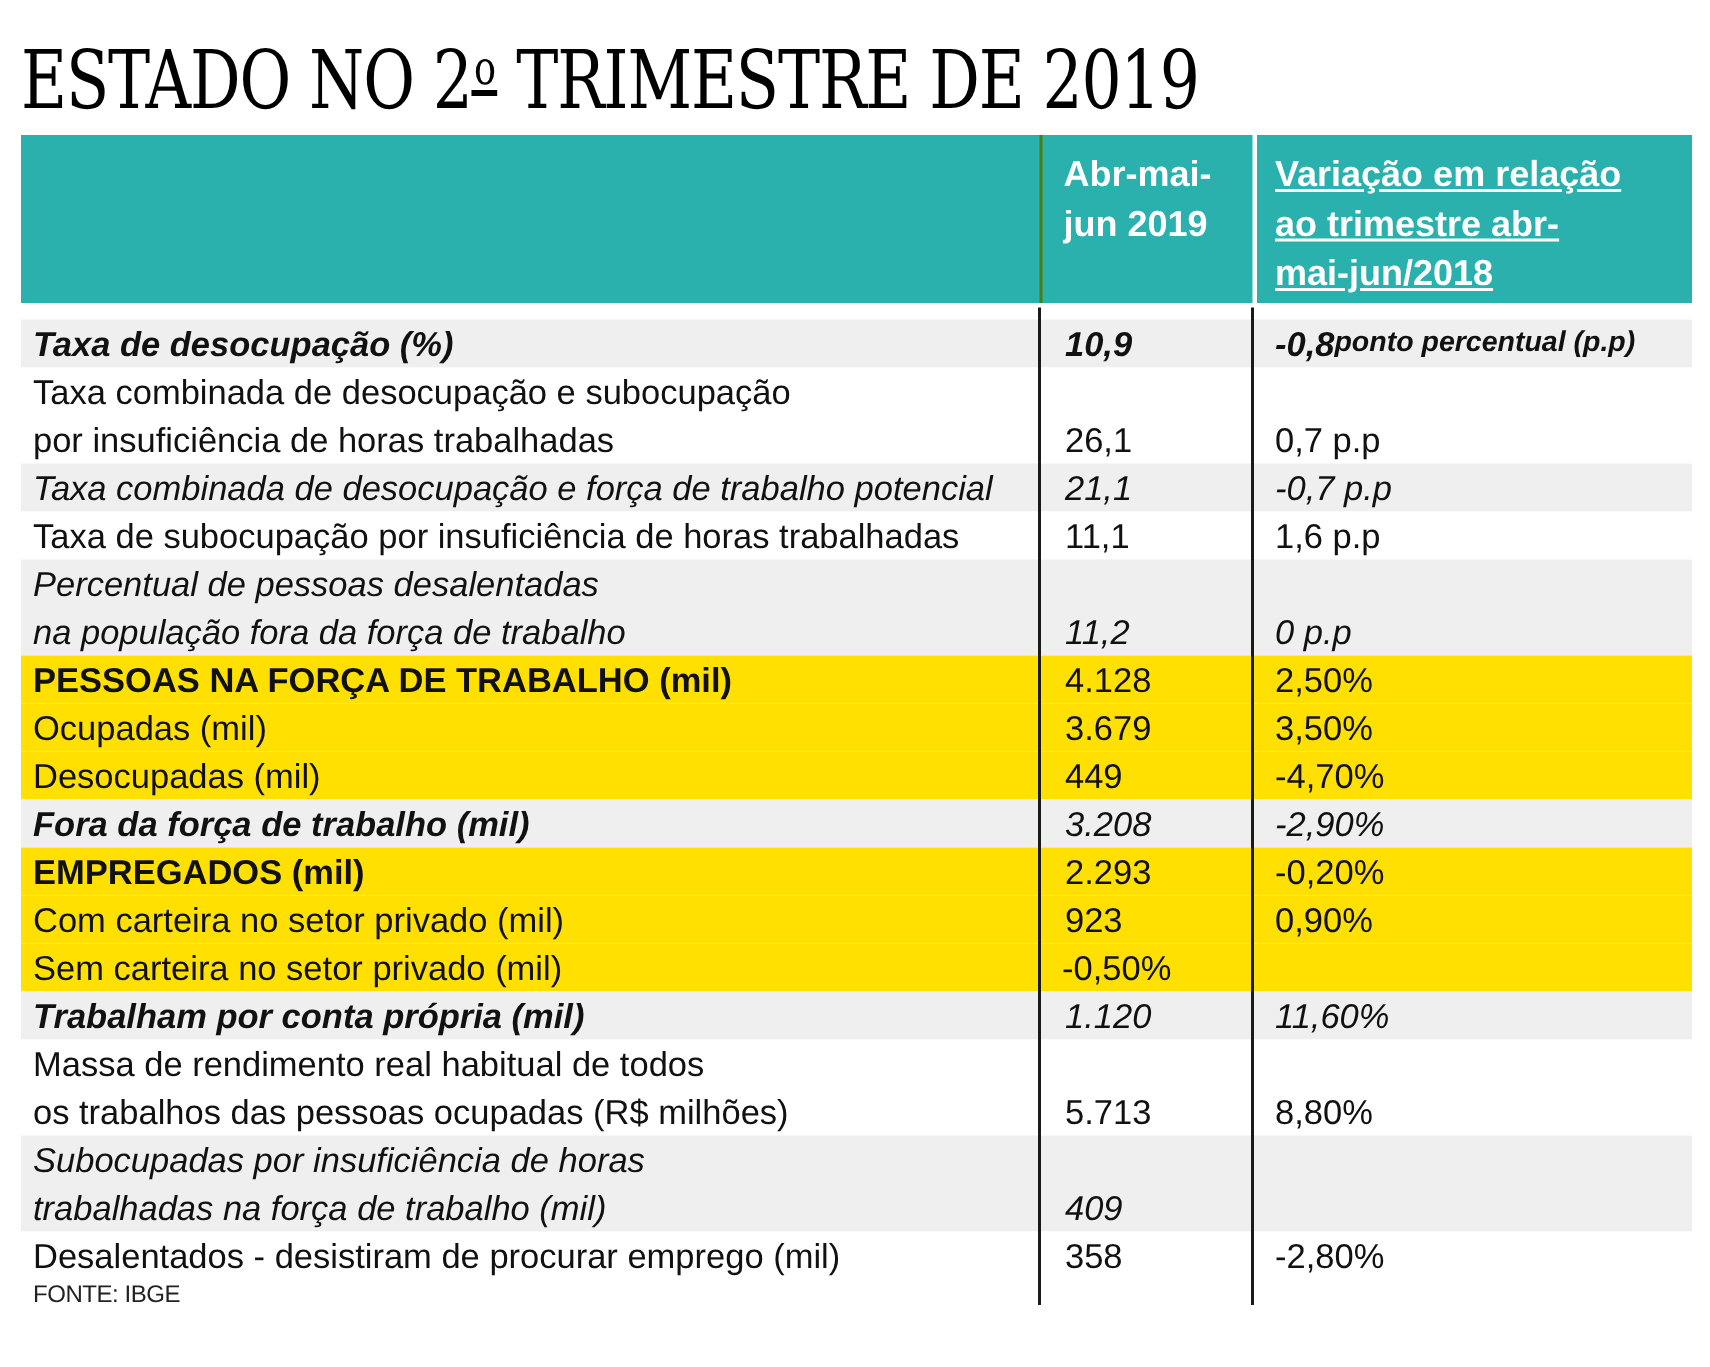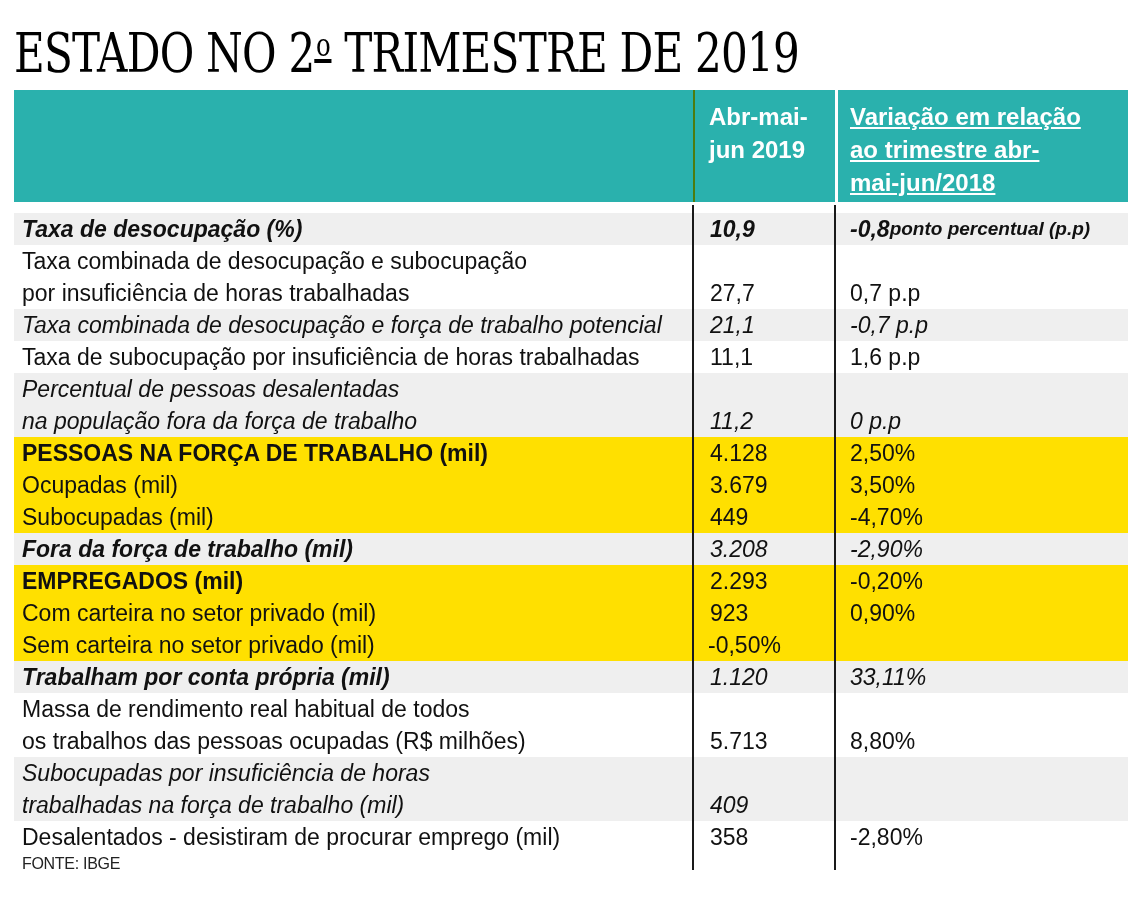--- a/index.html
+++ b/index.html
@@ -88,21 +88,21 @@
       <span class="variation-text">-0,8</span>
             <span class="variation-note"> ponto percentual (p.p)</span>
     </div>
   </div>
         <div class="row bg-white double">
     <div class="cell label">
       <span class="label-text">Taxa combinada de desocupação e subocupação
 por insuficiência de horas trabalhadas</span>
     </div>
     <div class="cell value">
-      <span class="value-text">27,7</span>
+      <span class="value-text">26,1</span>
     </div>
     <div class="cell variation">
       <span class="variation-text">0,7 p.p</span>
             <span class="variation-note"></span>
     </div>
   </div>
         <div class="row bg-gray">
     <div class="cell label">
       <span class="label-text">Taxa combinada de desocupação e força de trabalho potencial</span>
     </div>
@@ -158,21 +158,21 @@
     <div class="cell value">
       <span class="value-text">3.679</span>
     </div>
     <div class="cell variation">
       <span class="variation-text">3,50%</span>
             <span class="variation-note"></span>
     </div>
   </div>
         <div class="row bg-yellow">
     <div class="cell label">
-      <span class="label-text">Subocupadas (mil)</span>
+      <span class="label-text">Desocupadas (mil)</span>
     </div>
     <div class="cell value">
       <span class="value-text">449</span>
     </div>
     <div class="cell variation">
       <span class="variation-text">-4,70%</span>
             <span class="variation-note"></span>
     </div>
   </div>
         <div class="row bg-gray bold">
@@ -221,21 +221,21 @@
     </div>
   </div>
         <div class="row bg-gray bold">
     <div class="cell label">
       <span class="label-text">Trabalham por conta própria (mil)</span>
     </div>
     <div class="cell value">
       <span class="value-text">1.120</span>
     </div>
     <div class="cell variation">
-      <span class="variation-text">33,11%</span>
+      <span class="variation-text">11,60%</span>
             <span class="variation-note"></span>
     </div>
   </div>
         <div class="row bg-white double">
     <div class="cell label">
       <span class="label-text">Massa de rendimento real habitual de todos
 os trabalhos das pessoas ocupadas (R$ milhões)</span>
     </div>
     <div class="cell value">
       <span class="value-text">5.713</span>

